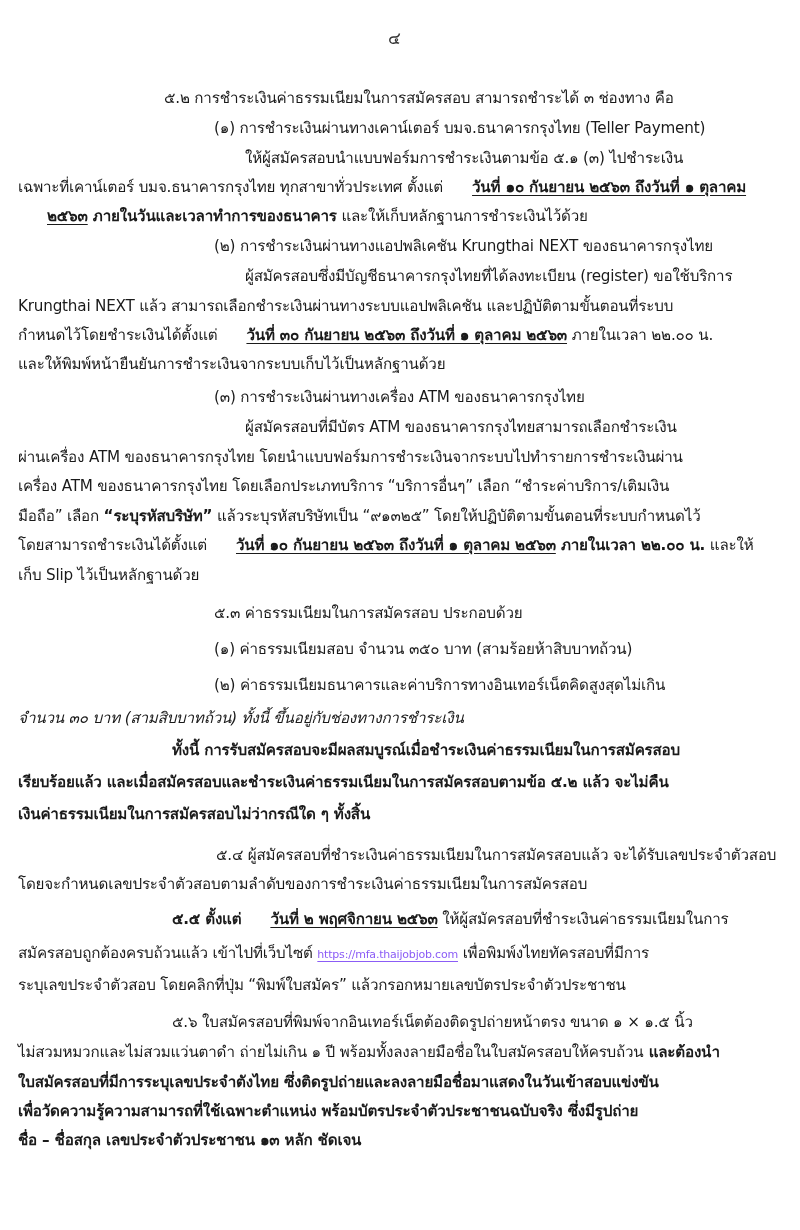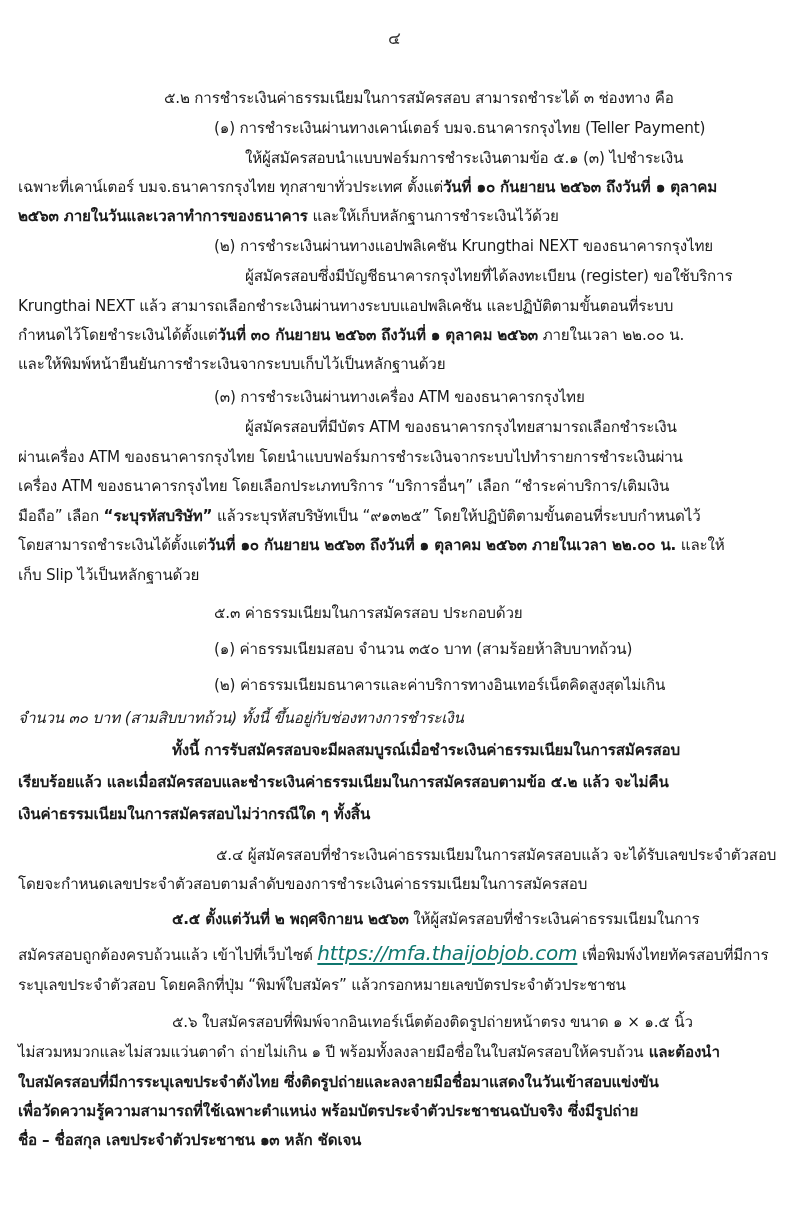--- a/index.html
+++ b/index.html
@@ -15,22 +15,22 @@
     font-size: 17px; color: #333;
   }
   .line {
     position: absolute;
     font-size: 15.2px;
     line-height: 20px;
     white-space: nowrap;
     letter-spacing: -0.2px;
   }
   .b { font-weight: bold; }
-  .u { text-underline-offset: 3px; }
-  .link { text-decoration: underline; text-underline-offset: 3px; font-size: 20px; color: #0f766e; font-style: italic; }
+  .u { text-decoration: underline; text-underline-offset: 3px; margin-left: 29px; }
+  .link { text-decoration: underline; text-underline-offset: 3px; font-size: 11px; color: #8b5cf6; }
 </style>
 </head>
 <body>
 
 <div class="page">
 
   <div class="pnum">๔</div>
 
   <div class="line" style="left:164px; top:88px;">๕.๒ การชำระเงินค่าธรรมเนียมในการสมัครสอบ สามารถชำระได้ ๓ ช่องทาง คือ</div>
 

